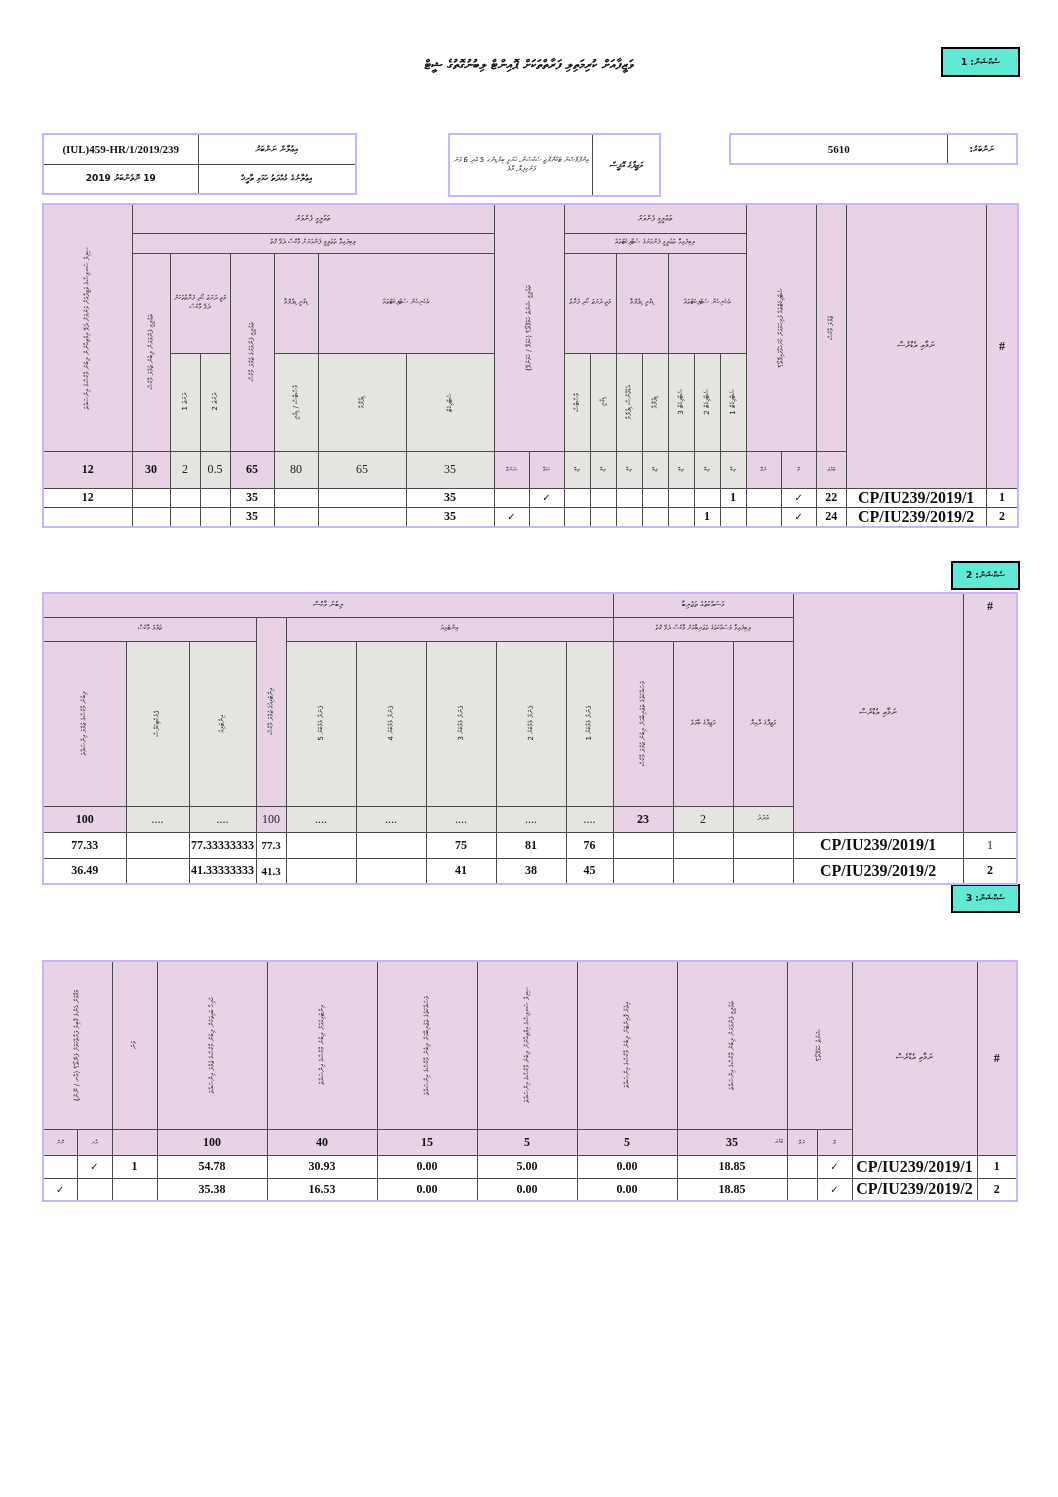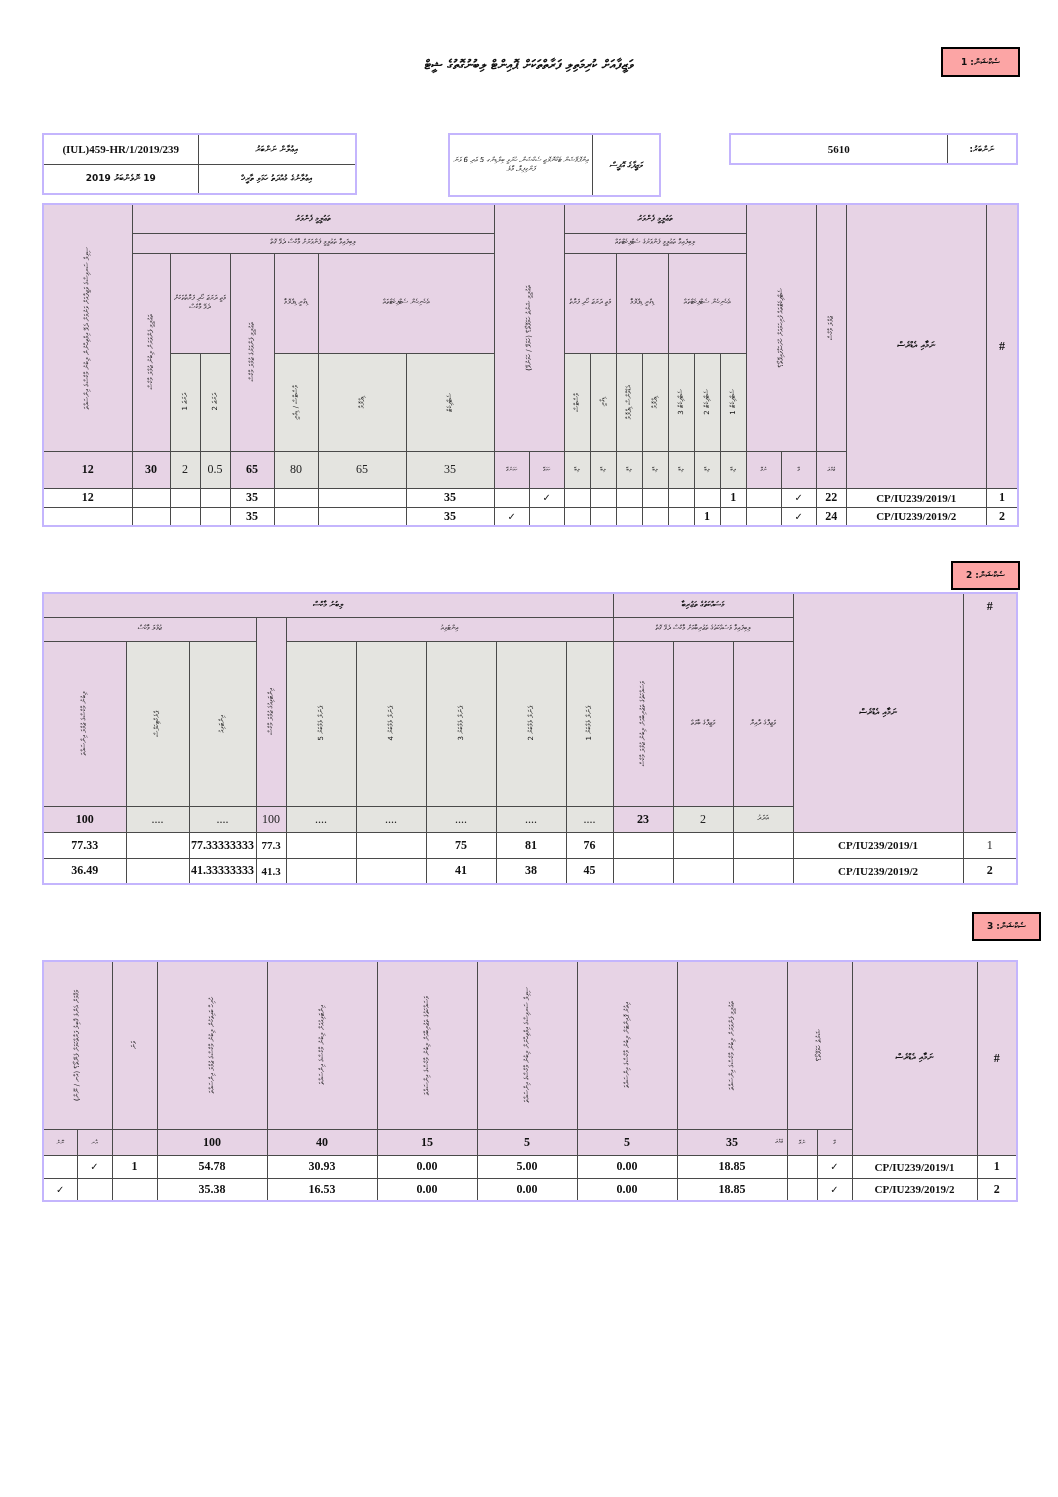--- a/index.html
+++ b/index.html
@@ -5,54 +5,54 @@
   html,body{margin:0;padding:0;background:#888;}
   .page{position:relative;width:1058px;height:1497px;background:#ffffff;margin:0 auto;
         font-family:"Liberation Serif",serif;color:#111;}
   
   table.t{position:absolute;border-collapse:collapse;table-layout:fixed;border:2px solid #c4b5fd;}
   table.t td{border:1px solid #4a4a4a;padding:0;text-align:center;vertical-align:middle;overflow:hidden;}
   .pk{background:#e7d3e5;}
   .gy{background:#e4e4e0;}
   
   .th{font-family:"DejaVu Sans",sans-serif;direction:rtl;font-size:8px;line-height:1.3;padding:1px;} .t7{font-size:7px;} .t6{font-size:6px;} .t5{font-size:5.5px;line-height:1.15;}
-  .b{font-weight:bold;}
+  .b{font-weight:normal;}
   
   .vv{writing-mode:vertical-rl;transform:rotate(180deg);margin:0 auto;
       font-family:"DejaVu Sans",sans-serif;direction:rtl;font-size:7px;line-height:1.25;}
   .vh235{max-height:232px;} .vh195{max-height:192px;} .vh95{max-height:92px;}
   .vh160{max-height:156px;}
   
   .n{font-family:"Liberation Serif",serif;font-weight:bold;font-size:12px;}
   .nr{font-family:"Liberation Serif",serif;font-weight:normal;font-size:12px;color:#222;}
   .ck{font-family:"DejaVu Sans",sans-serif;font-weight:bold;font-size:10px;}
-  .cd{font-family:"Liberation Serif",serif;font-weight:bold;font-size:11px;text-align:right;padding-right:4px;}
+  .cd{font-family:"Liberation Serif",serif;font-weight:bold;font-size:16px;text-align:right;padding-right:4px;}
   .mx{position:relative;width:100%;height:100%;display:flex;align-items:center;justify-content:center;}
   .side{position:absolute;right:1px;top:3px;width:13px;font-family:"DejaVu Sans",sans-serif;direction:rtl;}
   
-  .badge{position:absolute;border:2px solid #000;background:#fca5a5;display:flex;align-items:center;justify-content:center;
+  .badge{position:absolute;border:2px solid #000;background:#5eead4;display:flex;align-items:center;justify-content:center;
          font-family:"DejaVu Sans",sans-serif;font-weight:bold;font-size:9px;direction:rtl;}
   .title1{position:absolute;top:57px;left:0;width:1058px;text-align:center;
           font-family:"DejaVu Sans",sans-serif;font-weight:bold;font-size:13px;direction:rtl;}
   .title2{position:absolute;top:92px;left:0;width:1058px;text-align:center;
           font-family:"DejaVu Sans",sans-serif;font-size:11px;direction:rtl;}
   .note{position:absolute;top:1222px;left:42px;width:974px;text-align:right;direction:rtl;
         font-family:"DejaVu Sans",sans-serif;font-weight:bold;font-size:9.5px;color:#e60000;}
   .note u{text-decoration:underline;}
   .lbl{font-family:"DejaVu Sans",sans-serif;font-weight:bold;font-size:8.5px;direction:rtl;}
   .val{font-family:"Liberation Serif",serif;font-weight:bold;font-size:11px;}
 </style>
 </head>
 <body>
 
 <div class="page">
 
   <div class="badge" style="left:941px;top:47px;width:75px;height:26px;">ސެކްޝަން: 1</div>
   <div class="badge" style="left:951px;top:561px;width:65px;height:25px;">ސެކްޝަން: 2</div>
-  <div class="badge" style="left:951px;top:912px;width:65px;height:25px;margin-left:21px;">ސެކްޝަން: 3</div>
+  <div class="badge" style="left:951px;top:884px;width:65px;height:25px;">ސެކްޝަން: 3</div>
 
   <div class="title1">ވަޒީފާއަށް ކުރިމަތިލި ފަރާތްތަކަށް ޕޮއިންޓް ލިބުނުގޮތުގެ ޝީޓް</div>
 
   <table class="t" style="left:42px;top:133px;width:313px;">
     <colgroup>
         <col style="width:155px">
         <col style="width:158px">
       </colgroup>
     <tbody>
         <tr style="height:30px">

